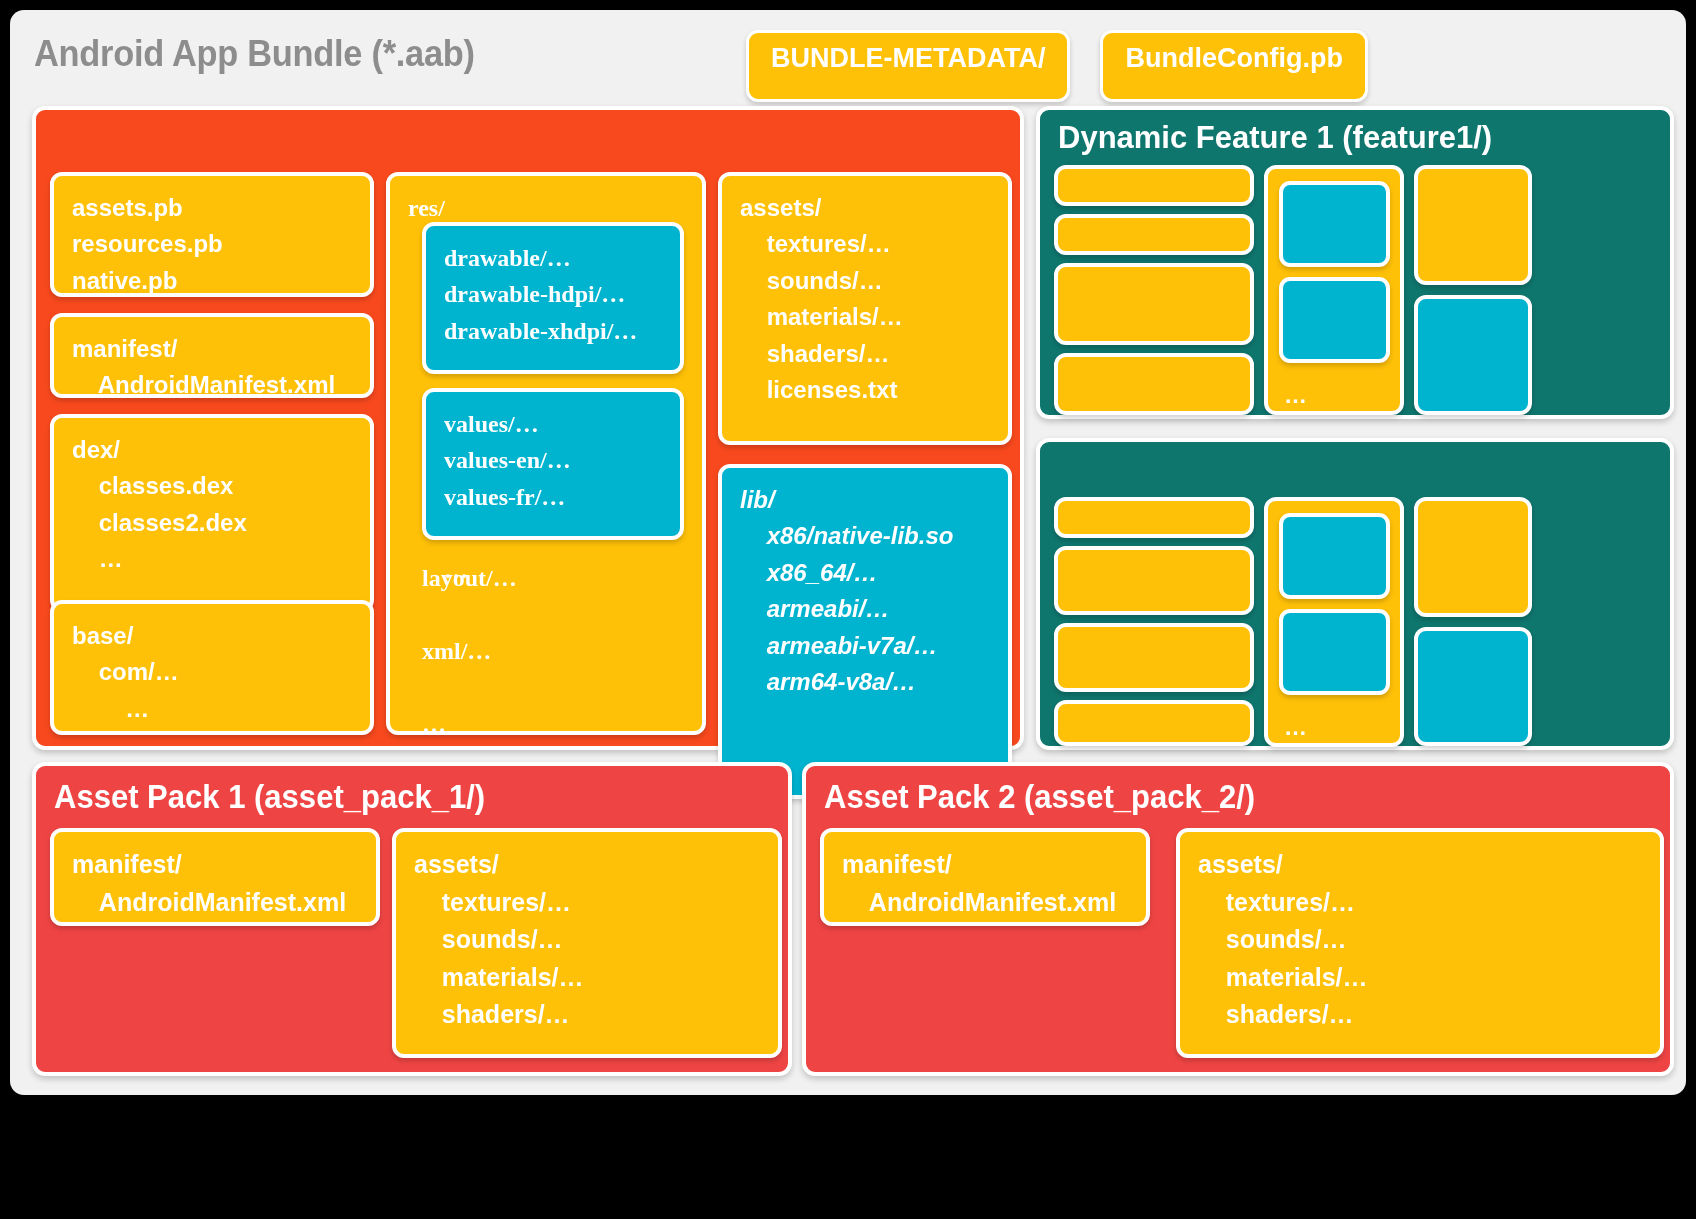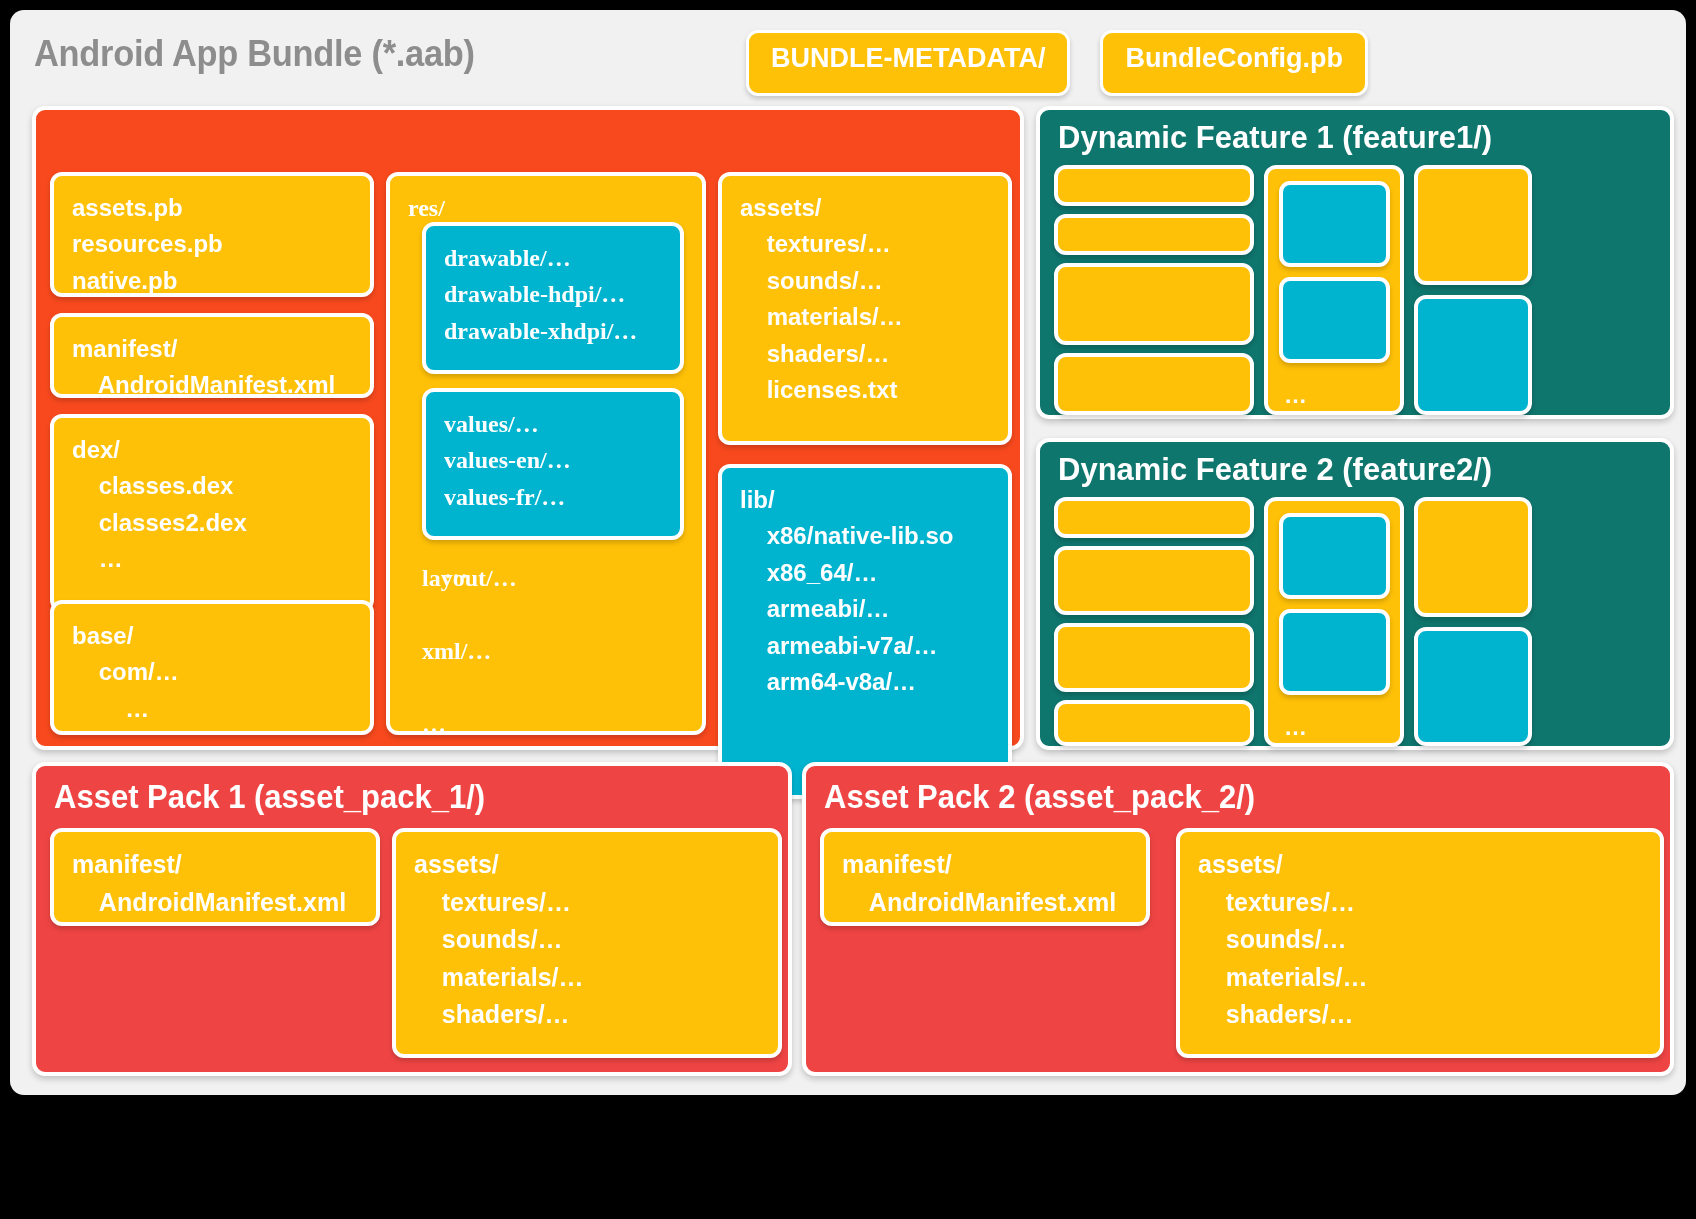--- a/index.html
+++ b/index.html
@@ -55,21 +55,21 @@
     display: flex;
     gap: 30px;
   }
   .chip {
     background: #FFC107;
     border: 3px solid #FFFFFF;
     border-radius: 12px;
     color: #FFFFFF;
     font-size: 27px;
     font-weight: 700;
-    padding: 12px 22px 21px;
+    padding: 12px 22px 27px;
     box-shadow: 0 3px 5px rgba(0,0,0,0.18);
     white-space: nowrap;
     line-height: 1;
   }
 
   
   .module {
     position: absolute;
     border: 4px solid #FFFFFF;
     border-radius: 13px;
@@ -120,21 +120,21 @@
   .b-assetspb  { left: 14px;  top: 62px;  width: 324px; height: 125px; }
   .b-manifest  { left: 14px;  top: 203px; width: 324px; height: 85px; }
   .b-dex       { left: 14px;  top: 304px; width: 324px; height: 198px; }
   .b-root      { left: 14px;  top: 490px; width: 324px; height: 135px; }
 
   .b-res       { left: 350px; top: 62px;  width: 320px; height: 563px; font-family: Liberation Serif, serif; }
   .b-drawable  { left: 32px;  top: 46px;  width: 262px; height: 152px; }
   .b-values    { left: 32px;  top: 212px; width: 262px; height: 152px; }
 
   .b-assets    { left: 682px; top: 62px;  width: 294px; height: 273px; }
-  .b-lib       { left: 682px; top: 354px; width: 294px; height: 335px; }
+  .b-lib       { left: 682px; top: 354px; width: 294px; height: 335px; font-style: italic; }
 
   
   .feature {
     background: #0f766e;
   }
   .feature .module-title {
     position: absolute;
     left: 18px; top: 10px;
     font-size: 31px;
   }
@@ -331,21 +331,20 @@
       </div>
     </div>
 
     <div class="f-colC">
       <div class="f-cbox f1-c1"></div>
       <div class="f-cbox f1-c2"></div>
     </div>
   </div>
 
   <div class="module feature feature-2">
-    <div class="module-title">Dynamic Feature 2 (feature2/)</div>
 
     <div class="f-colA">
       <div class="f-bar f2-bar1"></div>
       <div class="f-bar f2-bar2"></div>
       <div class="f-bar f2-bar3"></div>
       <div class="f-bar f2-bar4"></div>
     </div>
 
     <div class="f-colB">
       <div class="f-groupbox">

